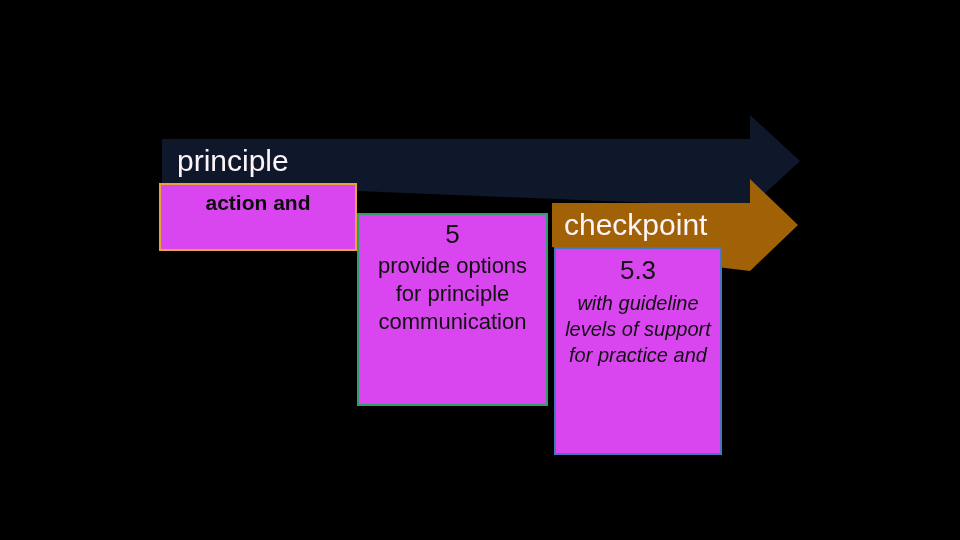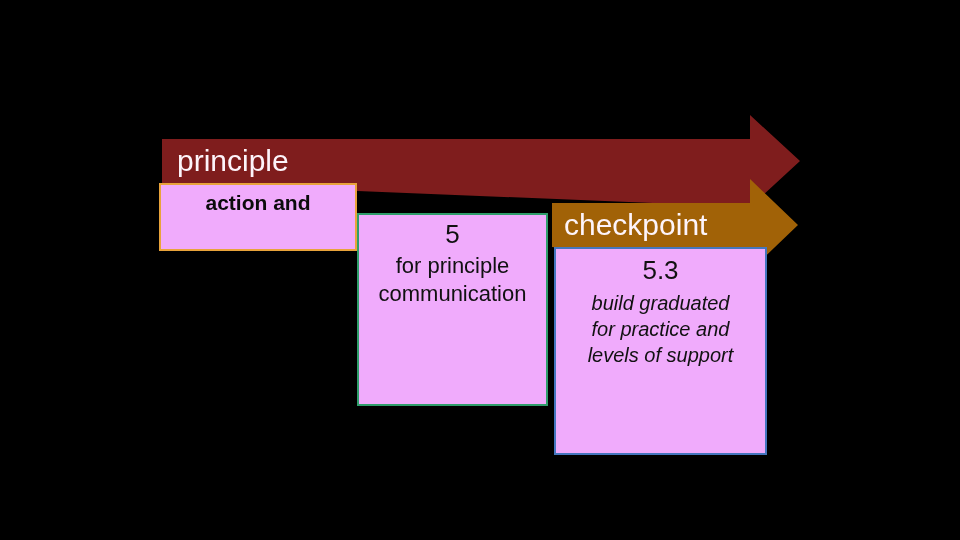--- a/index.html
+++ b/index.html
@@ -34,21 +34,21 @@
     position: absolute;
     left: 15px; top: 24px; height: 44px;
     line-height: 43px;
     font-size: 30px;
     color: #FDF4FA;
     white-space: nowrap;
   }
   #arrow-checkpoint .arrow-label { left: 12px; }
   .box {
     position: absolute;
-    background: #f0abfc;
+    background: #d946ef;
     box-sizing: border-box;
     text-align: center;
     color: #111111;
     z-index: 4;
   }
   #box-principle {
     left: 159px; top: 183px; width: 198px; height: 68px;
     border: 2px solid #E8A33B;
     font-weight: bold;
     font-size: 21px;
@@ -62,58 +62,59 @@
     font-size: 22px;
     line-height: 28px;
   }
   #box-guideline .box-number {
     font-size: 26px;
     line-height: 32px;
     margin-top: 3px;
     margin-bottom: 2px;
   }
   #box-checkpoint {
-    left: 554px; top: 247px; width: 213px; height: 208px;
+    left: 554px; top: 247px; width: 168px; height: 208px;
     border: 2px solid #a21caf;
     font-size: 20px;
     line-height: 26px;
     font-style: italic;
   }
   #box-checkpoint .box-number {
     font-style: normal;
     font-size: 26px;
     line-height: 32px;
     margin-top: 5px;
     margin-bottom: 4px;
   }
 </style>
 </head>
 <body>
 
 <div class="stage" style="background-color: rgb(0, 0, 0);">
 
-  <div class="arrow" id="arrow-principle" style="background-color: #7f1d1d;">
+  <div class="arrow" id="arrow-principle" style="background-color: #0f172a;">
     <div class="arrow-label">principle</div>
   </div>
 
 
   <div class="arrow" id="arrow-checkpoint" style="background-color: #a16207; text-align: center;">
     <div class="arrow-label">checkpoint</div>
   </div>
 
   <div class="box" id="box-principle" style="border-color: rgb(232, 163, 59);">
     <div class="box-line">action and</div>
   </div>
 
   <div class="box" id="box-guideline" style="border-color: rgb(47, 158, 107);">
     <div class="box-number">5</div>
+    <div class="box-line">provide options</div>
     <div class="box-line">for principle</div>
     <div class="box-line">communication</div>
   </div>
 
   <div class="box" id="box-checkpoint" style="border-color: rgb(69, 118, 190);">
     <div class="box-number">5.3</div>
-    <div class="box-line">build graduated</div>
+    <div class="box-line">with guideline</div>
+    <div class="box-line">levels of support</div>
     <div class="box-line">for practice and</div>
-    <div class="box-line">levels of support</div>
   </div>
 
 </div>
 
 </body></html>

